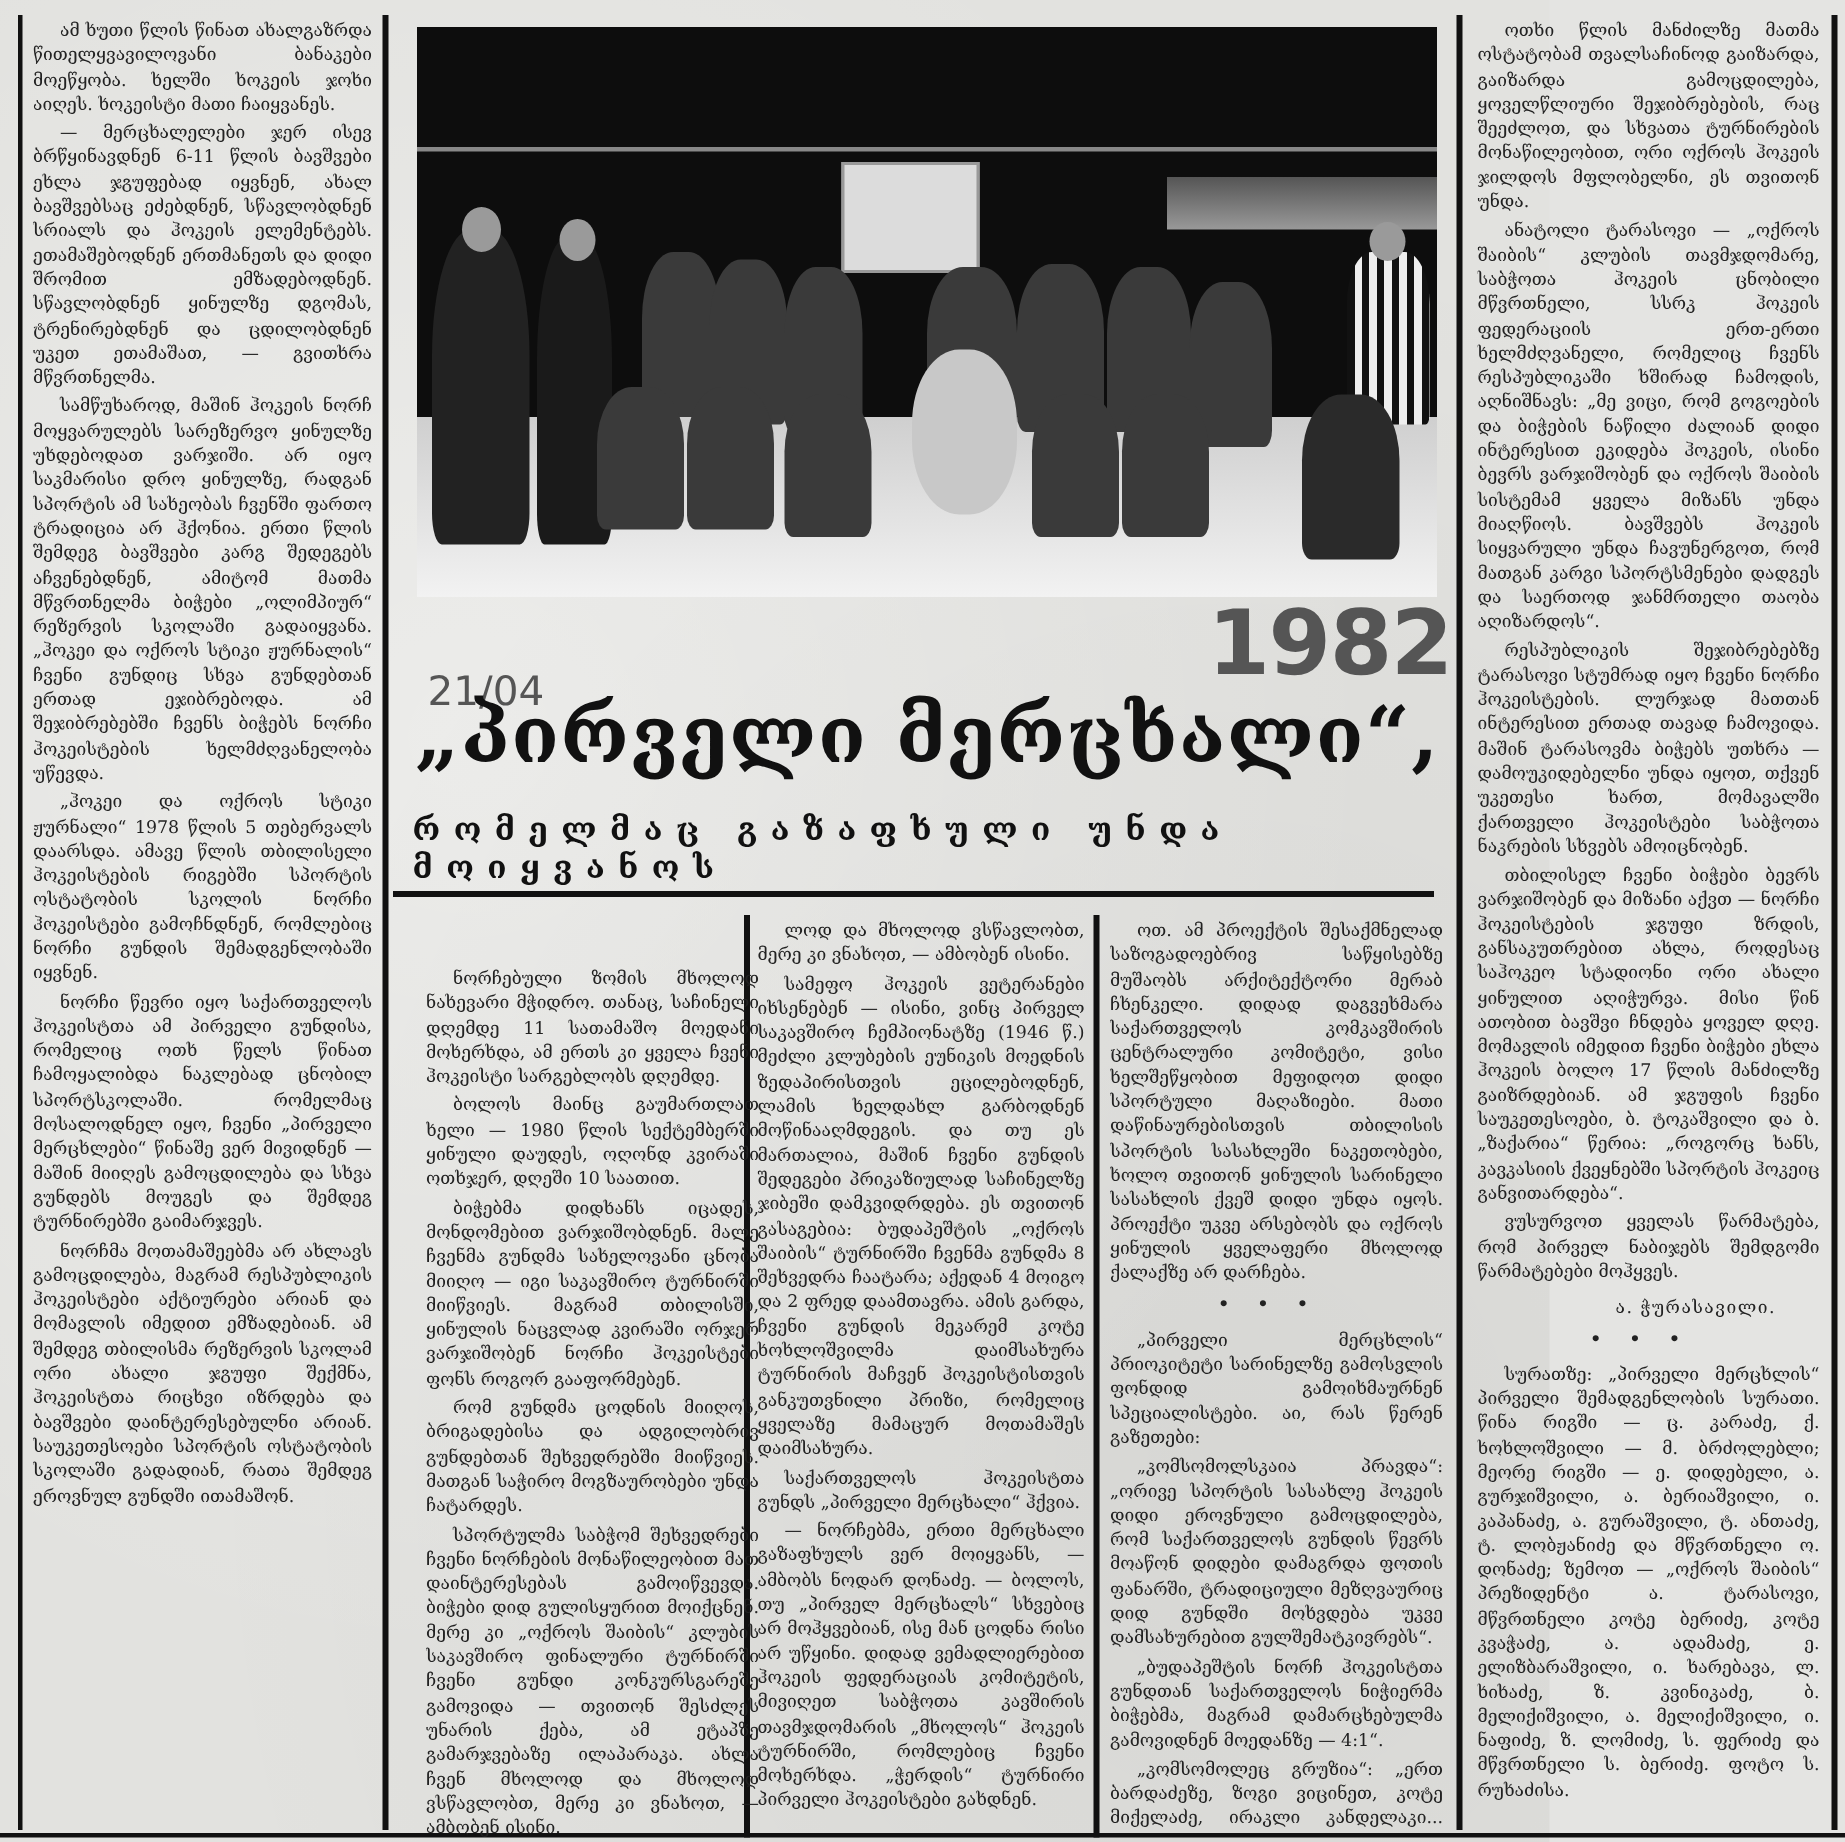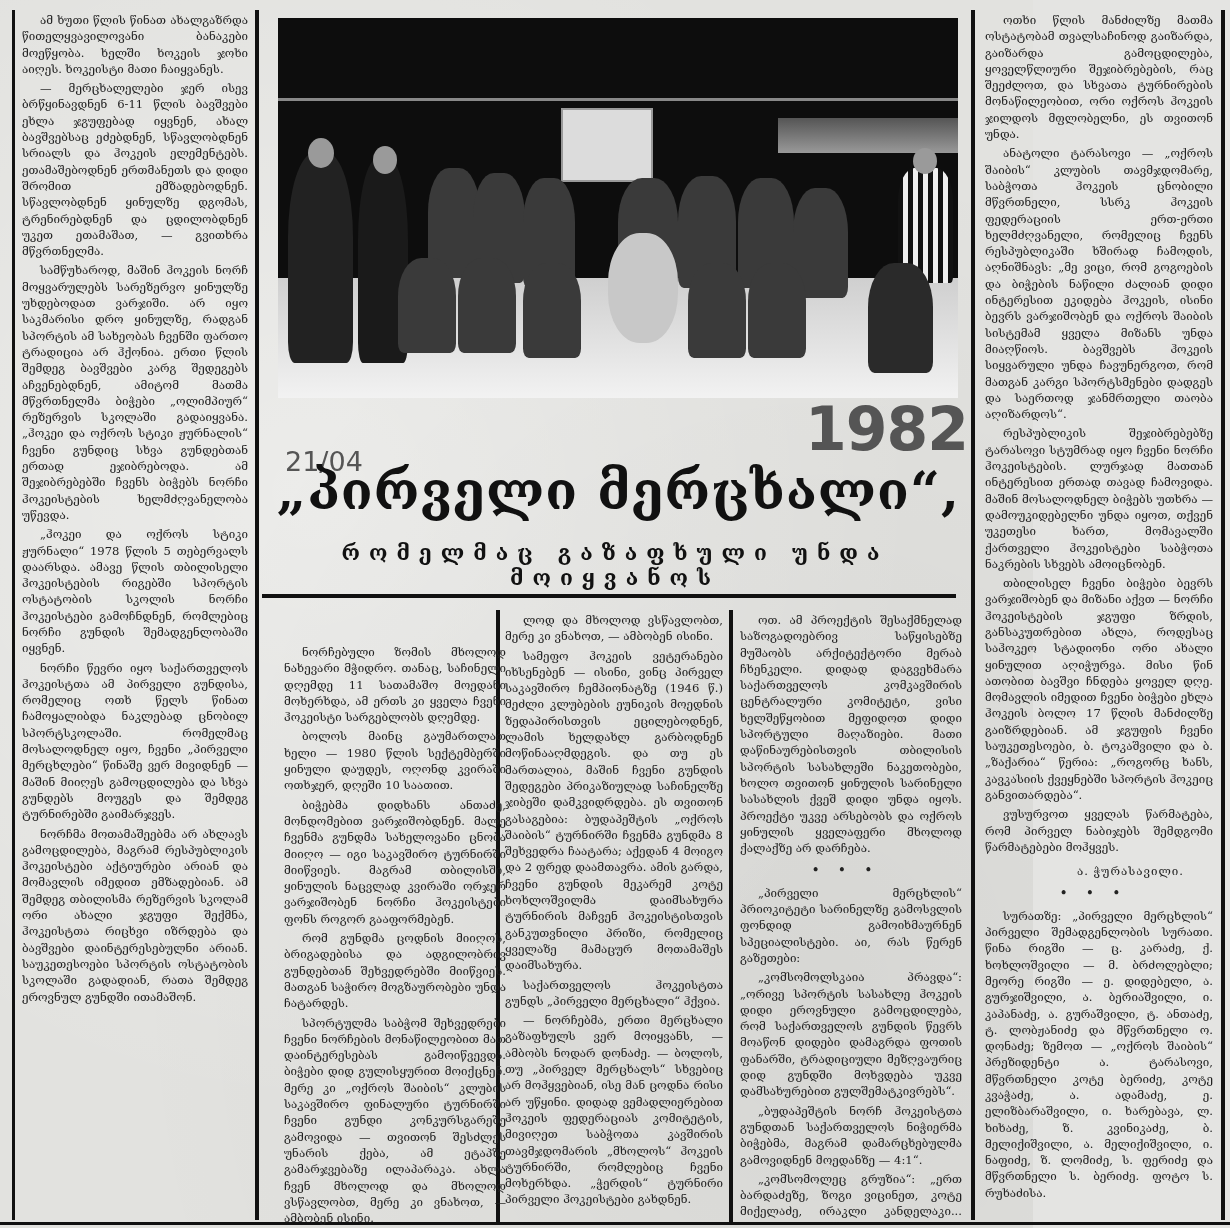--- a/index.html
+++ b/index.html
@@ -67,21 +67,21 @@
     letter-spacing: -1px;
   }
   .headline {
     position: absolute; left: 270px; top: 460px; width: 690px;
     font-family: "DejaVu Serif", serif; font-size: 52px; font-weight: bold;
     text-align: right; letter-spacing: 1px; color: #111;
   }
   .subhead {
     position: absolute; left: 275px; top: 540px; width: 680px;
     font-family: "DejaVu Serif", serif; font-size: 21px; font-weight: bold;
-    text-align: center; letter-spacing: 9px; color: #111;
+    letter-spacing: 9px; color: #111;
   }
 </style>
 </head>
 <body>
 
 <div class="page">
 
   <div class="vrule" style="left:255px; top:10px; height:1210px;"></div>
   <div class="vrule" style="left:971px; top:10px; height:1210px;"></div>
   <div class="vrule" style="left:1221px; top:10px; height:1210px;"></div>
@@ -132,21 +132,21 @@
 
   <div class="date">21/04</div>
   <div class="year">1982</div>
 
   <div class="headline">„პირველი მერცხალი“,</div>
   <div class="subhead">რომელმაც გაზაფხული უნდა მოიყვანოს</div>
 
   <div class="col" style="left:266px; top:644px; width:222px; height:608px;margin-left:18px;">
     <p>ნორჩებული ზომის მხოლოდ ნახევარი მჭიდრო. თანაც, საჩინელი დღემდე 11 სათამაშო მოედანი მოხერხდა, ამ ერთს კი ყველა ჩვენი ჰოკეისტი სარგებლობს დღემდე.</p>
     <p>ბოლოს მაინც გაუმართლათ ხელი — 1980 წლის სექტემბერში ყინული დაუდეს, ოღონდ კვირაში ოთხჯერ, დღეში 10 საათით.</p>
-    <p>ბიჭებმა დიდხანს ანთაძე, მონდომებით ვარჯიშობდნენ. მალე ჩვენმა გუნდმა სახელოვანი ცნობა მიიღო — იგი საკავშირო ტურნირში მიიწვიეს. მაგრამ თბილისში, ყინულის ნაცვლად კვირაში ორჯერ ვარჯიშობენ ნორჩი ჰოკეისტები ფონს როგორ გააფორმებენ.</p>
+    <p>ბიჭებმა დიდხანს იცადეს, მონდომებით ვარჯიშობდნენ. მალე ჩვენმა გუნდმა სახელოვანი ცნობა მიიღო — იგი საკავშირო ტურნირში მიიწვიეს. მაგრამ თბილისში, ყინულის ნაცვლად კვირაში ორჯერ ვარჯიშობენ ნორჩი ჰოკეისტები ფონს როგორ გააფორმებენ.</p>
     <p>რომ გუნდმა ცოდნის მიიღოს, ბრიგადებისა და ადგილობრივ გუნდებთან შეხვედრებში მიიწვიეს. მათგან საჭირო მოგზაურობები უნდა ჩატარდეს.</p>
     <p>სპორტულმა საბჭომ შეხვედრები ჩვენი ნორჩების მონაწილეობით მათ დაინტერესებას გამოიწვევდა. ბიჭები დიდ გულისყურით მოიქცნენ. მერე კი „ოქროს შაიბის“ კლუბის საკავშირო ფინალური ტურნირში ჩვენი გუნდი კონკურსგარეშე გამოვიდა — თვითონ შესძლეს უნარის ქება, ამ ეტაპზე გამარჯვებაზე ილაპარაკა. ახლა ჩვენ მხოლოდ და მხოლოდ ვსწავლობთ, მერე კი ვნახოთ, — ამბობენ ისინი.</p>
   </div>
 
   <div class="col" style="left:505px; top:612px; width:218px; height:608px;">
     <p>ლოდ და მხოლოდ ვსწავლობთ, მერე კი ვნახოთ, — ამბობენ ისინი.</p>
     <p>სამეფო ჰოკეის ვეტერანები იხსენებენ — ისინი, ვინც პირველ საკავშირო ჩემპიონატზე (1946 წ.) მეძლი კლუბების ეუნიკის მოედნის ზედაპირისთვის ეცილებოდნენ, ლამის ხელდახლ გარბოდნენ მოწინააღმდეგის. და თუ ეს მართალია, მაშინ ჩვენი გუნდის შედეგები პრიკაზიულად საჩინელზე ჯიბეში დამკვიდრდება. ეს თვითონ გასაგებია: ბუდაპეშტის „ოქროს შაიბის“ ტურნირში ჩვენმა გუნდმა 8 შეხვედრა ჩაატარა; აქედან 4 მოიგო და 2 ფრედ დაამთავრა. ამის გარდა, ჩვენი გუნდის მეკარემ კოტე ხოხლოშვილმა დაიმსახურა ტურნირის მაჩვენ ჰოკეისტისთვის განკუთვნილი პრიზი, რომელიც ყველაზე მამაცურ მოთამაშეს დაიმსახურა.</p>
     <p>საქართველოს ჰოკეისტთა გუნდს „პირველი მერცხალი“ ჰქვია.</p>
     <p>— ნორჩებმა, ერთი მერცხალი გაზაფხულს ვერ მოიყვანს, — ამბობს ნოდარ დონაძე. — ბოლოს, თუ „პირველ მერცხალს“ სხვებიც არ მოჰყვებიან, ისე მან ცოდნა რისი არ უწყინი. დიდად ვემადლიერებით ჰოკეის ფედერაციას კომიტეტის, მივიღეთ საბჭოთა კავშირის თავმჯდომარის „მხოლოს“ ჰოკეის ტურნირში, რომლებიც ჩვენი მოხერხდა. „ჭერდის“ ტურნირი პირველი ჰოკეისტები გახდნენ.</p>
   </div>
@@ -156,21 +156,21 @@
     <p class="stars">•••</p>
     <p>„პირველი მერცხლის“ პრიოკიტეტი სარინელზე გამოსვლის ფონდიდ გამოიხმაურნენ სპეციალისტები. აი, რას წერენ გაზეთები:</p>
     <p>„კომსომოლსკაია პრავდა“: „ორივე სპორტის სასახლე ჰოკეის დიდი ეროვნული გამოცდილება, რომ საქართველოს გუნდის წევრს მოაწონ დიდები დამაგრდა ფოთის ფანარში, ტრადიციული მეზღვაურიც დიდ გუნდში მოხვდება უკვე დამსახურებით გულშემატკივრებს“.</p>
     <p>„ბუდაპეშტის ნორჩ ჰოკეისტთა გუნდთან საქართველოს ნიჭიერმა ბიჭებმა, მაგრამ დამარცხებულმა გამოვიდნენ მოედანზე — 4:1“.</p>
     <p>„კომსომოლეც გრუზია“: „ერთ ბარდაძეზე, ზოგი ვიცინეთ, კოტე მიქელაძე, ირაკლი კანდელაკი... დაგვავიწყდებოდა, დღეს ეს სახელები ცოტას ეუბნებიან, მაგრამ ჩვენი სურველი შესამჩნევია, რომ</p>
   </div>
 
   <div class="col" style="left:985px; top:12px; width:228px; height:1208px;">
     <p>ოთხი წლის მანძილზე მათმა ოსტატობამ თვალსაჩინოდ გაიზარდა, გაიზარდა გამოცდილება, ყოველწლიური შეჯიბრებების, რაც შეეძლოთ, და სხვათა ტურნირების მონაწილეობით, ორი ოქროს ჰოკეის ჯილდოს მფლობელნი, ეს თვითონ უნდა.</p>
     <p>ანატოლი ტარასოვი — „ოქროს შაიბის“ კლუბის თავმჯდომარე, საბჭოთა ჰოკეის ცნობილი მწვრთნელი, სსრკ ჰოკეის ფედერაციის ერთ-ერთი ხელმძღვანელი, რომელიც ჩვენს რესპუბლიკაში ხშირად ჩამოდის, აღნიშნავს: „მე ვიცი, რომ გოგოების და ბიჭების ნაწილი ძალიან დიდი ინტერესით ეკიდება ჰოკეის, ისინი ბევრს ვარჯიშობენ და ოქროს შაიბის სისტემამ ყველა მიზანს უნდა მიაღწიოს. ბავშვებს ჰოკეის სიყვარული უნდა ჩავუნერგოთ, რომ მათგან კარგი სპორტსმენები დადგეს და საერთოდ ჯანმრთელი თაობა აღიზარდოს“.</p>
-    <p>რესპუბლიკის შეჯიბრებებზე ტარასოვი სტუმრად იყო ჩვენი ნორჩი ჰოკეისტების. ლურჯად მათთან ინტერესით ერთად თავად ჩამოვიდა. მაშინ მოსალოდნელ ბიჭებს უთხრა — დამოუკიდებელნი უნდა იყოთ, თქვენ უკეთესი ხართ, მომავალში ქართველი ჰოკეისტები საბჭოთა ნაკრების სხვებს ამოიცნობენ.</p>
+    <p>რესპუბლიკის შეჯიბრებებზე ტარასოვი სტუმრად იყო ჩვენი ნორჩი ჰოკეისტების. ლურჯად მათთან ინტერესით ერთად თავად ჩამოვიდა. მაშინ ტარასოვმა ბიჭებს უთხრა — დამოუკიდებელნი უნდა იყოთ, თქვენ უკეთესი ხართ, მომავალში ქართველი ჰოკეისტები საბჭოთა ნაკრების სხვებს ამოიცნობენ.</p>
     <p>თბილისელ ჩვენი ბიჭები ბევრს ვარჯიშობენ და მიზანი აქვთ — ნორჩი ჰოკეისტების ჯგუფი ზრდის, განსაკუთრებით ახლა, როდესაც საჰოკეო სტადიონი ორი ახალი ყინულით აღიჭურვა. მისი წინ ათობით ბავშვი ჩნდება ყოველ დღე. მომავლის იმედით ჩვენი ბიჭები ეხლა ჰოკეის ბოლო 17 წლის მანძილზე გაიზრდებიან. ამ ჯგუფის ჩვენი საუკეთესოები, ბ. ტოკაშვილი და ბ. „ზაქარია“ წერია: „როგორც ხანს, კავკასიის ქვეყნებში სპორტის ჰოკეიც განვითარდება“.</p>
     <p>ვუსურვოთ ყველას წარმატება, რომ პირველ ნაბიჯებს შემდგომი წარმატებები მოჰყვეს.</p>
     <p class="sig">ა. ჭურასავილი.</p>
     <p class="stars">•••</p>
     <p>სურათზე: „პირველი მერცხლის“ პირველი შემადგენლობის სურათი. წინა რიგში — ც. კარაძე, ქ. ხოხლოშვილი — მ. ბრძოლებლი; მეორე რიგში — ე. დიდებელი, ა. გურჯიშვილი, ა. ბერიაშვილი, ი. კაპანაძე, ა. გურაშვილი, ტ. ანთაძე, ტ. ლობჟანიძე და მწვრთნელი ო. დონაძე; ზემოთ — „ოქროს შაიბის“ პრეზიდენტი ა. ტარასოვი, მწვრთნელი კოტე ბერიძე, კოტე კვაჭაძე, ა. ადამაძე, ე. ელიზბარაშვილი, ი. ხარებავა, ლ. ხიხაძე, ზ. კვინიკაძე, ბ. მელიქიშვილი, ა. მელიქიშვილი, ი. ნაფიძე, ზ. ლომიძე, ს. ფერიძე და მწვრთნელი ს. ბერიძე. ფოტო ს. რუხაძისა.</p>
   </div>
 
 </div>
 
 </body></html>

